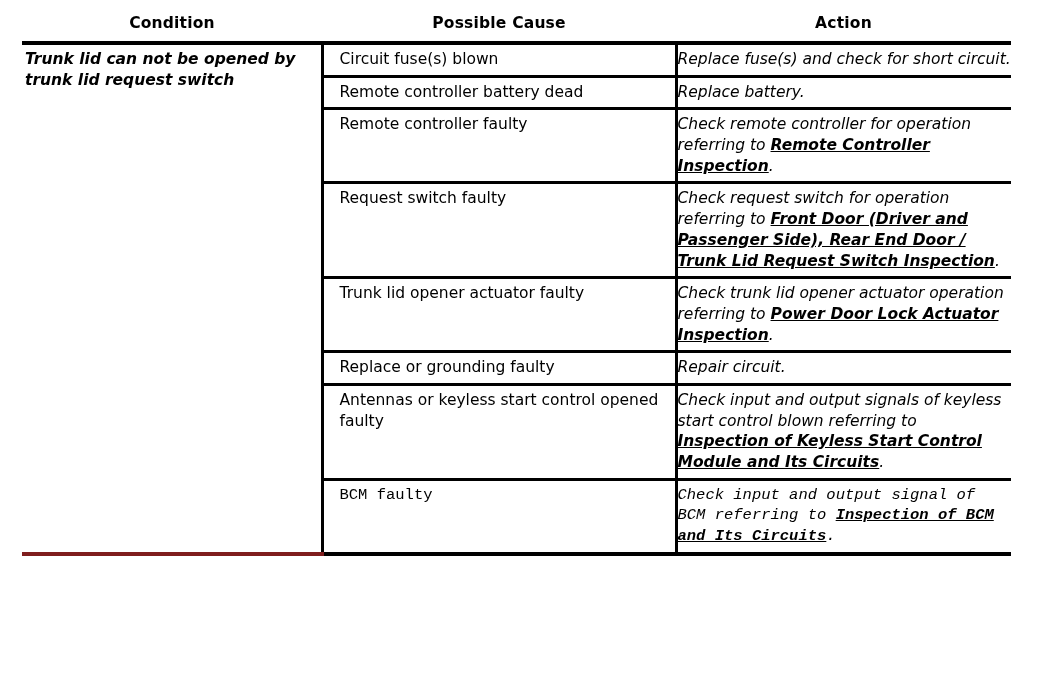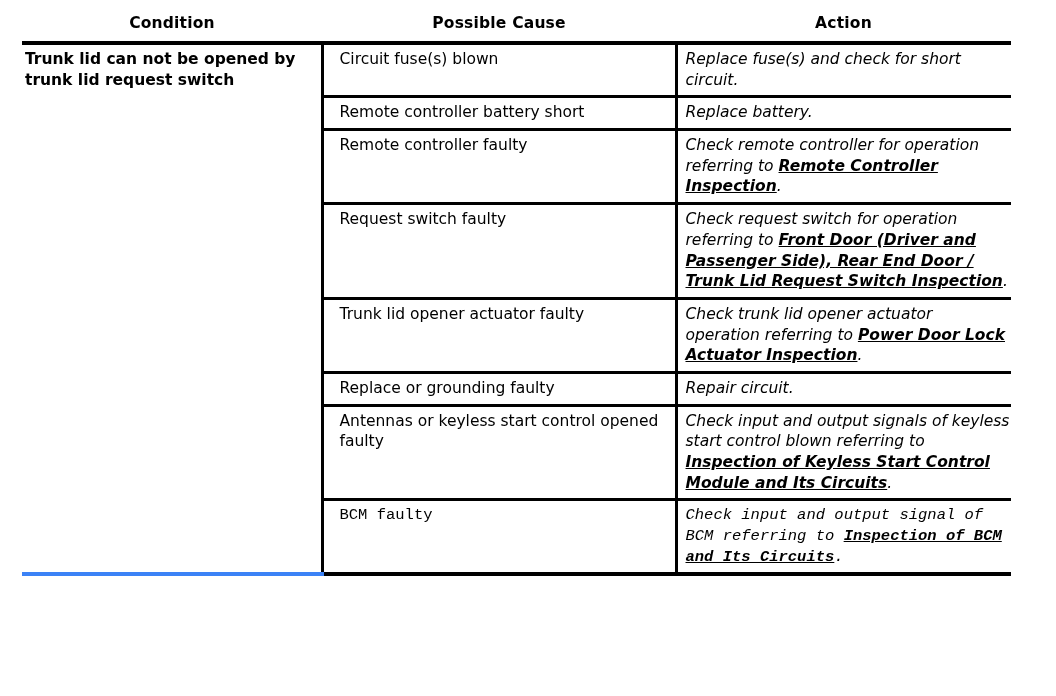--- a/index.html
+++ b/index.html
@@ -60,31 +60,32 @@
     font-size: 15.5px;
     line-height: 1.335;
     padding: 4px 8px 5px 8px;
   }
 
   
   td.cond {
     font-weight: bold;
     padding-left: 3px;
     padding-right: 10px;
-    border-bottom: 4px solid #3b82f6;
+    border-bottom: 4px solid #7f1d1d;
+    font-style: italic;
   }
   td.cause {
     border-left: 3px solid #000;
     padding-left: 16px;
     padding-right: 10px;
   }
   td.action {
     border-left: 3px solid #000;
     font-style: italic;
-    padding-left: 8px;
+    padding-left: 0;
     padding-right: 0;
   }
 
   tbody tr.sep td.cause,
   tbody tr.sep td.action {
     border-bottom: 3px solid #000;
   }
   tbody tr.last td.cause,
   tbody tr.last td.action {
     border-bottom: 4px solid #000;
@@ -130,21 +131,21 @@
       </thead>
       <tbody>
 
         <tr class="sep">
           <td class="cond" rowspan="8">Trunk lid can not be opened by trunk lid request switch</td>
           <td class="cause">Circuit fuse(s) blown</td>
           <td class="action"><span>Replace fuse(s) and check for short circuit.</span><span class="ref"></span><span></span></td>
         </tr>
 
         <tr class="sep">
-          <td class="cause">Remote controller battery short</td>
+          <td class="cause">Remote controller battery dead</td>
           <td class="action"><span>Replace battery.</span><span class="ref"></span><span></span></td>
         </tr>
 
         <tr class="sep">
           <td class="cause">Remote controller faulty</td>
           <td class="action"><span>Check remote controller for operation referring to </span><span class="ref">Remote Controller Inspection</span><span>.</span></td>
         </tr>
 
         <tr class="sep">
           <td class="cause">Request switch faulty</td>

